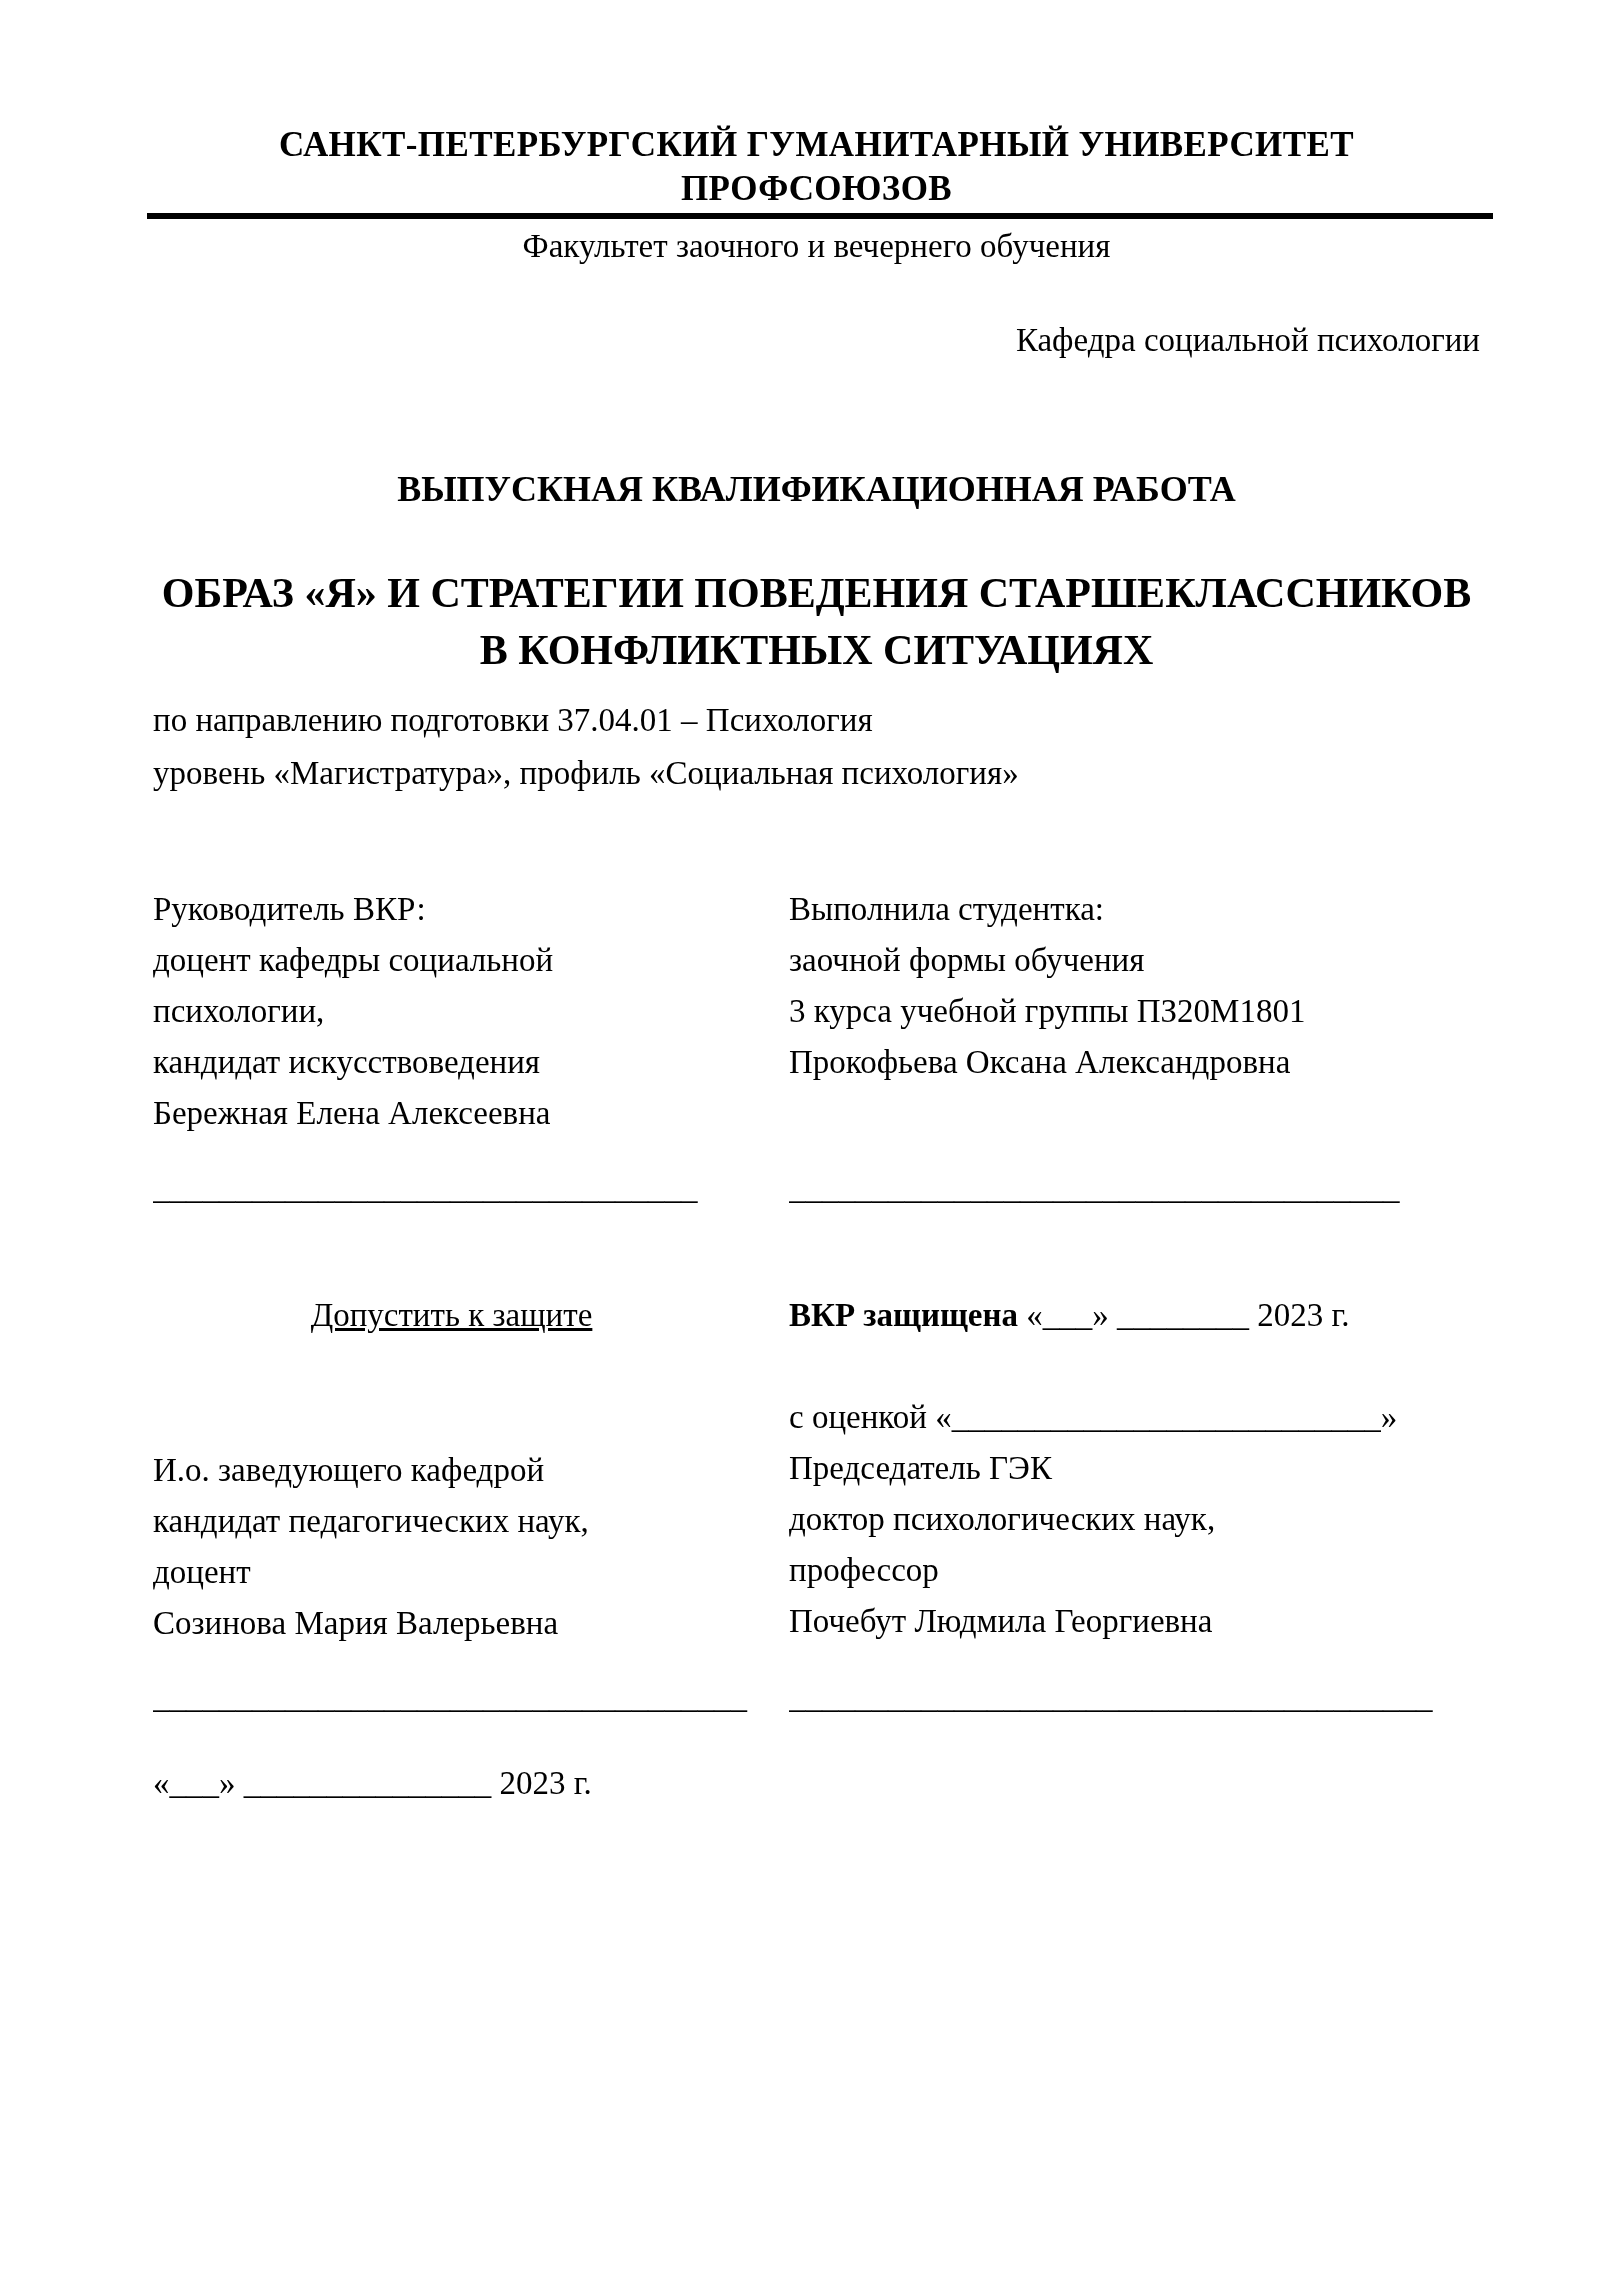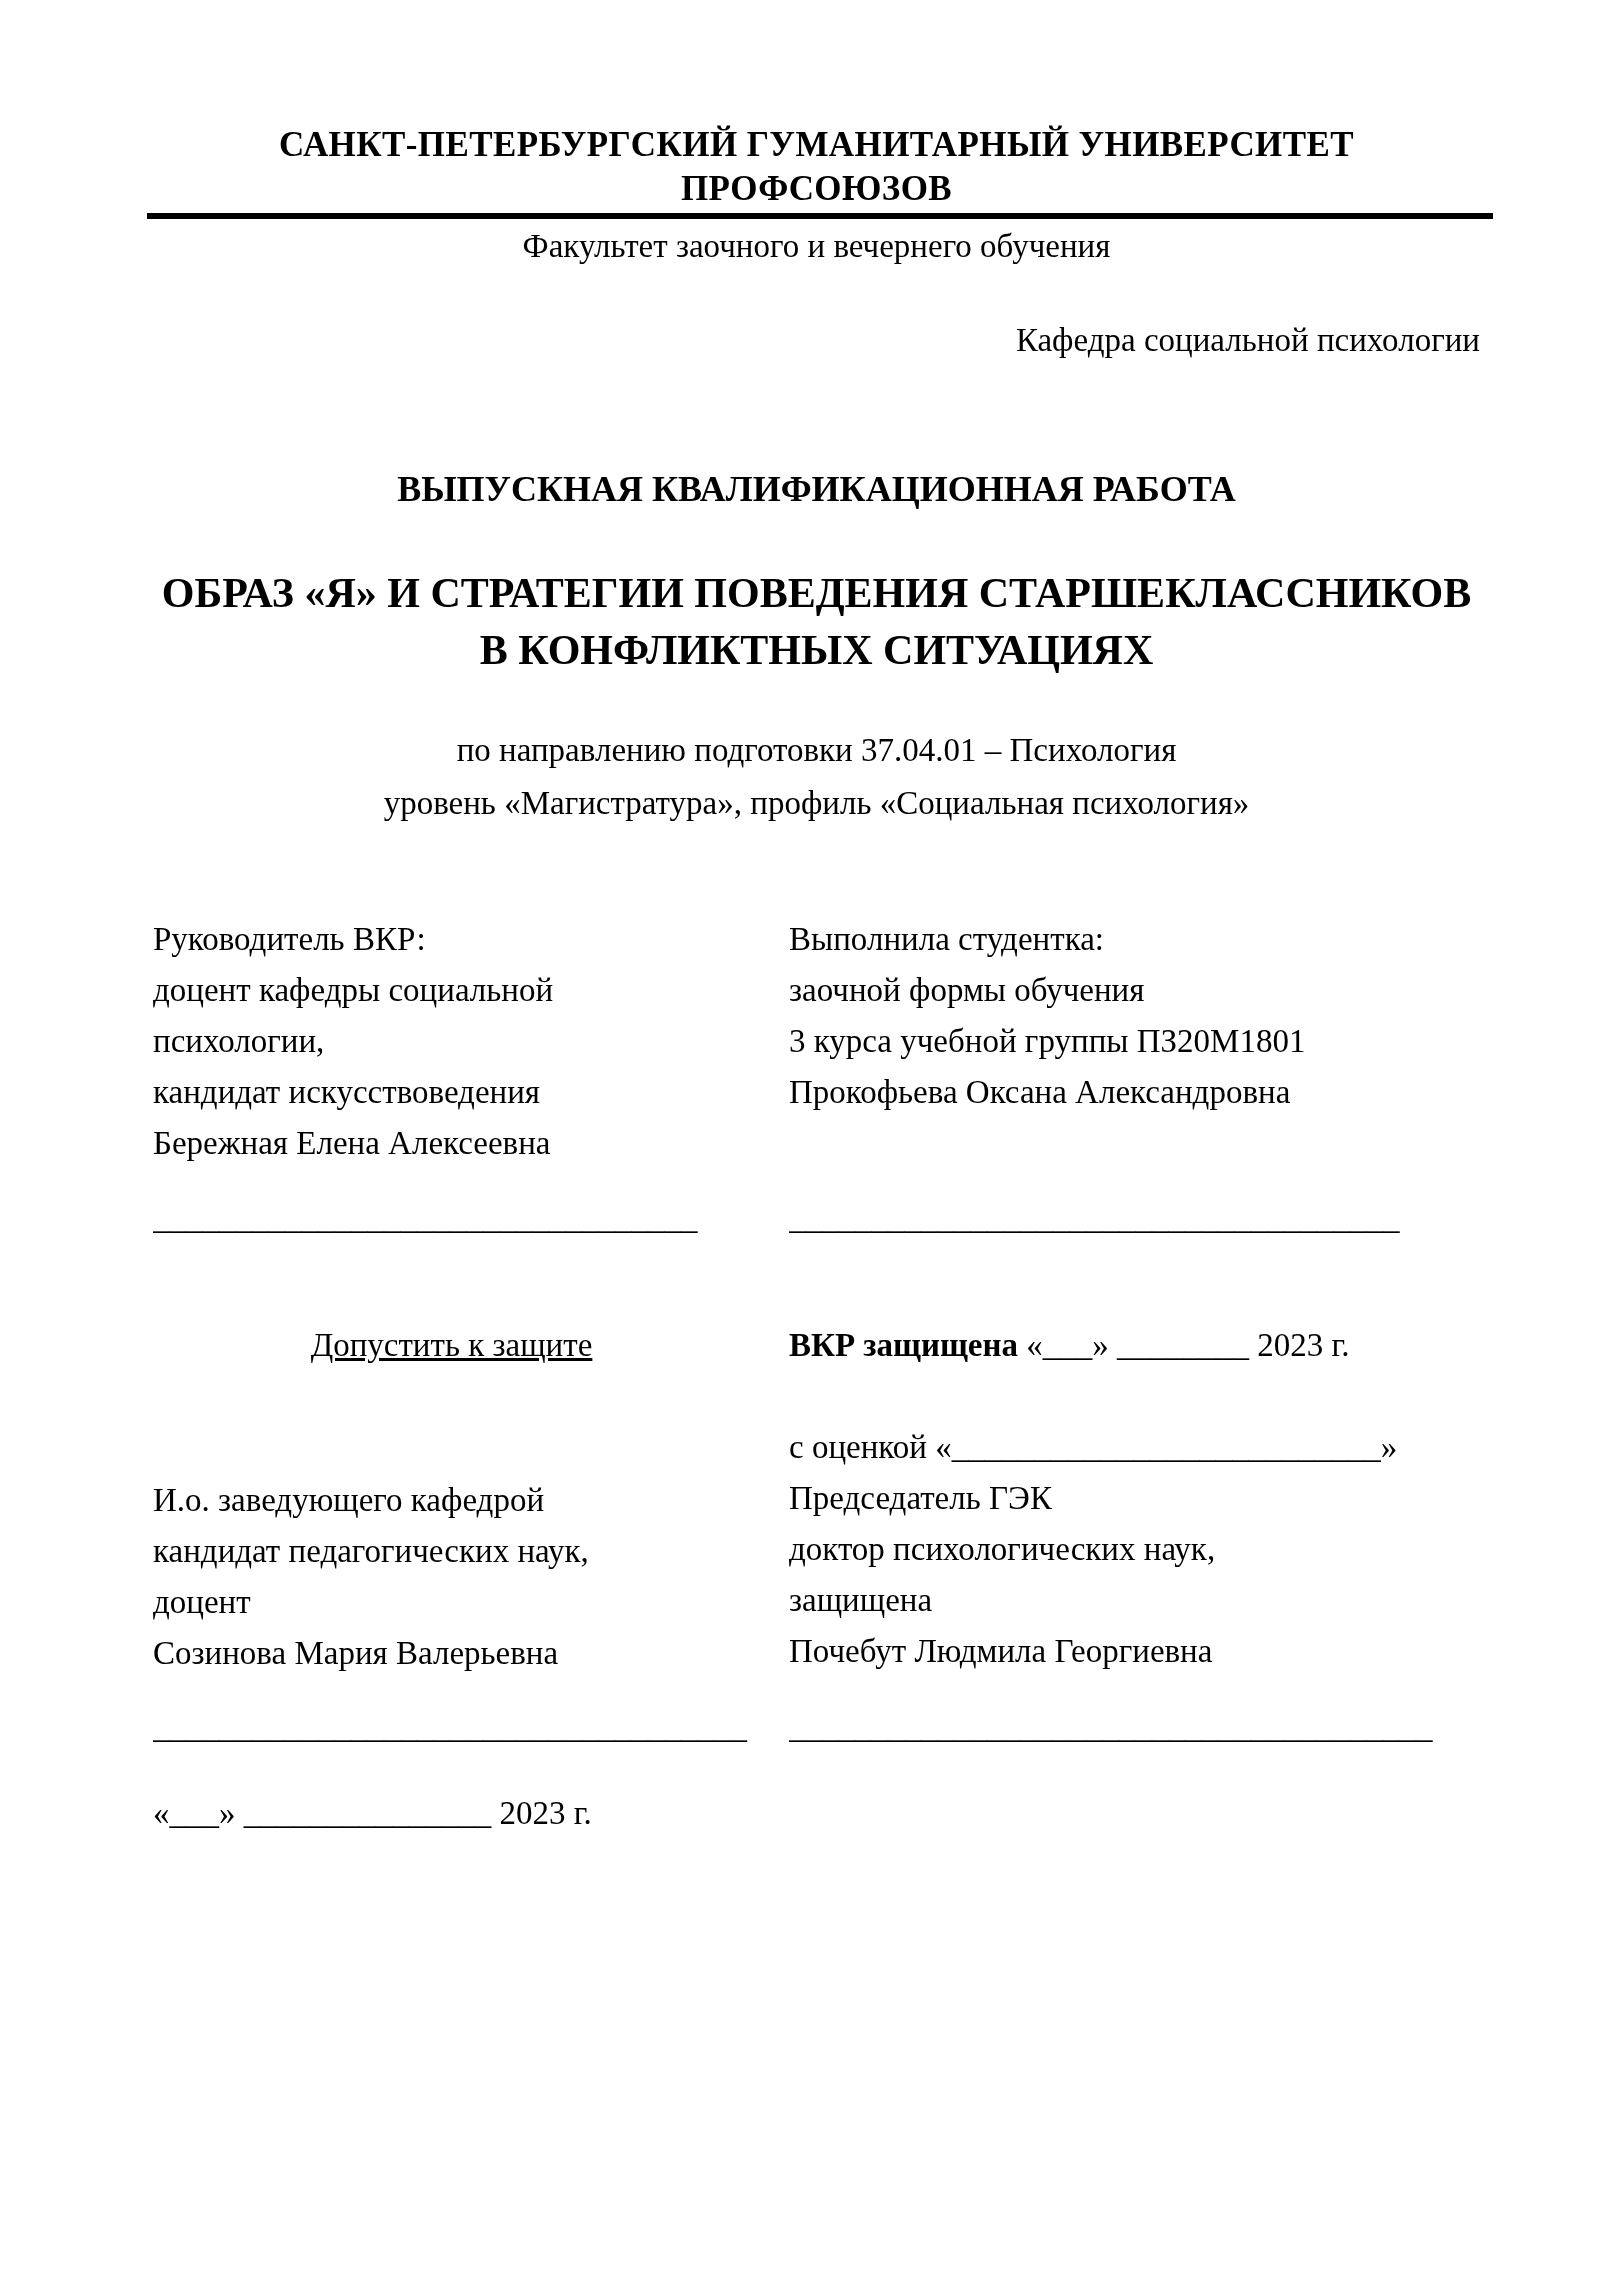--- a/index.html
+++ b/index.html
@@ -45,23 +45,22 @@
     text-align: center;
   }
   .thesis-title {
     margin-top: 51px;
     font-size: 42px;
     line-height: 57px;
     font-weight: bold;
     text-align: center;
   }
   .program {
-    margin-top: 45px;
+    margin-top: 15px;
     line-height: 53px;
-    text-align: center;
   }
   .cols {
     display: grid;
     grid-template-columns: 636px 1fr;
     line-height: 51px;
   }
   .cols-people { margin-top: 84px; }
   .sigrow1 { margin-top: 24px; }
   .section2 { margin-top: 76px; }
   .sigrow2 { margin-top: 23px; }
@@ -135,21 +134,21 @@
       <div>И.о. заведующего кафедрой</div>
       <div>кандидат педагогических наук,</div>
       <div>доцент</div>
       <div>Созинова Мария Валерьевна</div>
     </div>
     <div>
       <div><span class="bold">ВКР защищена</span> <span>«___» ________ 2023 г.</span></div>
       <div class="grade-line">с оценкой «__________________________»</div>
       <div>Председатель ГЭК</div>
       <div>доктор психологических наук,</div>
-      <div>защищена</div>
+      <div>профессор</div>
       <div>Почебут Людмила Георгиевна</div>
     </div>
   </div>
 
   <div class="cols sigrow2">
     <div class="sig-line">____________________________________</div>
     <div class="sig-line">_______________________________________</div>
   </div>
 
   <div class="dateline">«___» _______________ 2023 г.</div>

